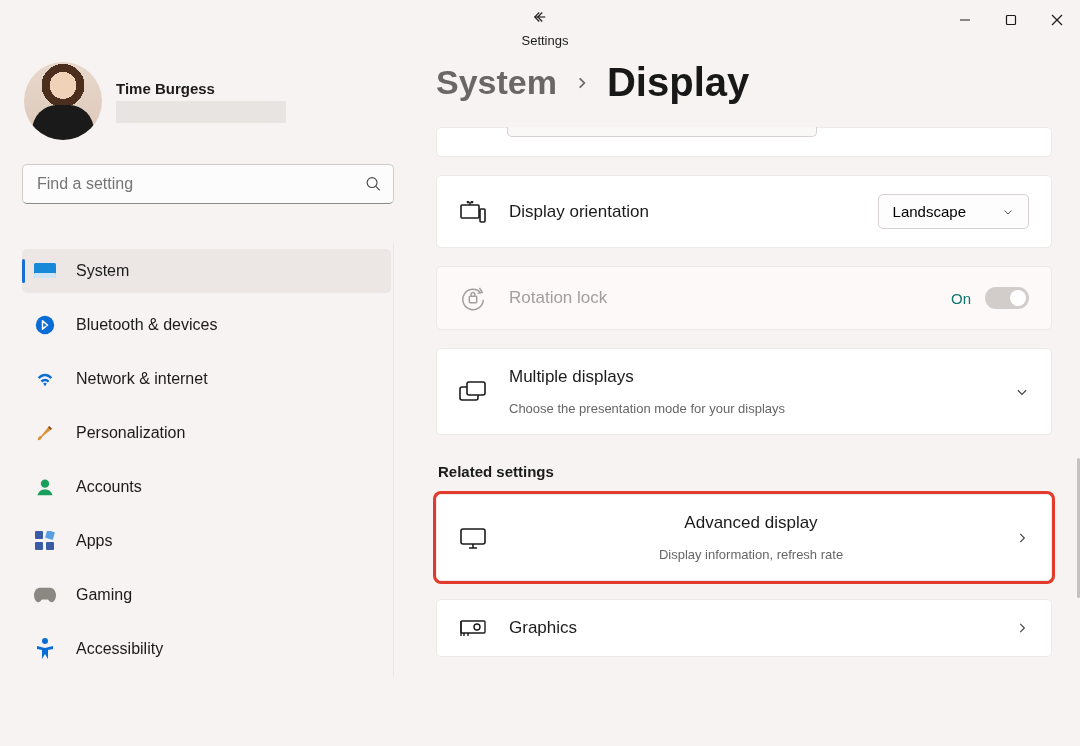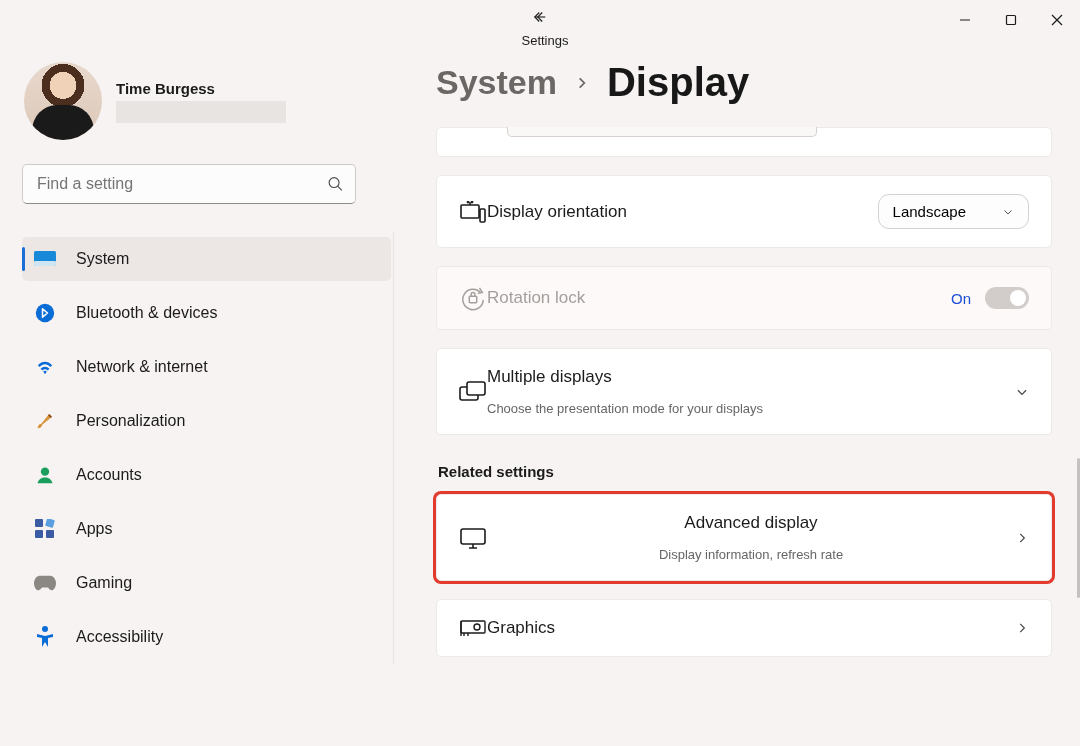--- a/index.html
+++ b/index.html
@@ -15,53 +15,53 @@
   
   .layout { display: flex; height: calc(100% - 48px); }
   .sidebar { width: 400px; padding: 14px 6px 0 22px; position: relative; }
 
   .profile { display: flex; align-items: center; gap: 14px; padding-left: 2px; margin-bottom: 24px; }
   .avatar { width: 78px; height: 78px; border-radius: 50%; background: radial-gradient(circle at 50% 30%, #f0d2b8 0 20%, #4b2e1e 20% 32%, transparent 32%), linear-gradient(#e8d8cc,#dcc8b8); background-color:#2b2b2b; position:relative; overflow:hidden; }
   .avatar::after { content:""; position:absolute; left:10%; right:10%; bottom:-10%; height:55%; background:#1a1a1a; border-radius: 40% 40% 0 0 / 60% 60% 0 0; }
   .profile-info .name { font-size: 15px; font-weight: 600; color: #1b1b1b; }
   .profile-info .subline { width: 170px; height: 22px; background: #e8e4e2; margin-top: 4px; }
 
-  .searchwrap { position: relative; margin-bottom: 28px; width: 334px; }
+  .searchwrap { position: relative; margin-bottom: 40px; width: 372px; }
   .search { width: 100%; height: 40px; border: 1px solid #cfcac8; border-radius: 5px; padding: 0 40px 0 14px; font-size: 16px; background: #fdfcfc; border-bottom: 1.5px solid #8b8b8b; }
   .searchicon { position: absolute; right: 12px; top: 50%; transform: translateY(-50%); }
 
   .nav { display: flex; flex-direction: column; position: relative; width: 372px; border-right: 1px solid rgba(0,0,0,0.06); padding-right:2px; max-height:580px; overflow:hidden;}
   .navitem { display: flex; align-items: center; gap: 20px; height: 44px; padding: 0 12px; border-radius: 5px; margin: 5px 0; font-size: 16px; color: #1b1b1b; cursor: default; }
   .navitem.active { background: #ece7e5; position: relative; }
   .navitem.active::before { content:""; position:absolute; left:0; top:10px; bottom:10px; width:3px; background:#1a6fd6; border-radius:2px; }
   .navicon { width: 22px; height: 22px; display:flex; align-items:center; justify-content:center; }
 
   
   .main { flex: 1; padding: 12px 28px 0 36px; position:relative;}
   .bc { display:flex; align-items:center; gap:18px; margin-bottom:22px; }
   .bc-parent { font-size: 34px; font-weight:600; color:#6a6765; }
   .bc-chev { color:#6a6765; }
   .bc-current { font-size: 40px; font-weight:600; color:#181818; }
 
   .card-partial { background:#ffffff; border:1px solid #eceae9; border-radius:5px; height:30px; margin-bottom:18px; position:relative; }
   .card-partial .inner-box { position:absolute; left:70px; top:-1px; width:310px; height:10px; border:1px solid #d6d1cf; border-top:none; border-radius:0 0 5px 5px; background:#faf8f7;}
 
-  .card { background:#ffffff; border:1px solid #eceae9; border-radius:5px; display:flex; align-items:center; padding:18px 22px; margin-bottom:18px; }
+  .card { background:#ffffff; border:1px solid #eceae9; border-radius:5px; display:flex; align-items:center; padding:18px 22px; margin-bottom:18px; gap:22px; }
   .card.disabled { color:#a49f9c; background:#fcf9f8;}
   .card .cicon { width:28px; display:flex; align-items:center; justify-content:center; }
   .card .ctitle { font-size:17px; color:#1b1b1b; }
   .card.disabled .ctitle { color:#a49f9c; }
   .card .csub { font-size:13px; color:#666; margin-top:14px;}
   .card .ctext { flex:1; }
   .card .ctrl { display:flex; align-items:center; gap:14px; }
 
-  .select { display:flex; align-items:center; gap:36px; font-size:15px; padding:8px 14px; border:1px solid #d6d1cf; border-radius:11px; background:#fefdfd;}
+  .select { display:flex; align-items:center; gap:36px; font-size:15px; padding:8px 14px; border:1px solid #d6d1cf; border-radius:5px; background:#fefdfd;}
   .toggle { width:44px; height:22px; border-radius:11px; background:#d2cdca; position:relative; }
   .toggle::after { content:""; position:absolute; right:3px; top:3px; width:16px; height:16px; border-radius:50%; background:#fff;}
-  .tog-label { font-size:15px; color:#1d4ed8;}
+  .tog-label { font-size:15px; color:#0f766e;}
 
   .section-title { font-size:15px; font-weight:600; margin: 28px 0 14px 2px; color:#1b1b1b;}
 
   .highlight { box-shadow: 0 0 0 3px #e23b2e; text-align: center; }
 
   .scroll-ind { position:absolute; right:0; top:410px; width:3px; height:140px; background:#c6c0be; border-radius:2px;}
 
   svg { display:block; }
 </style>
 </head>

